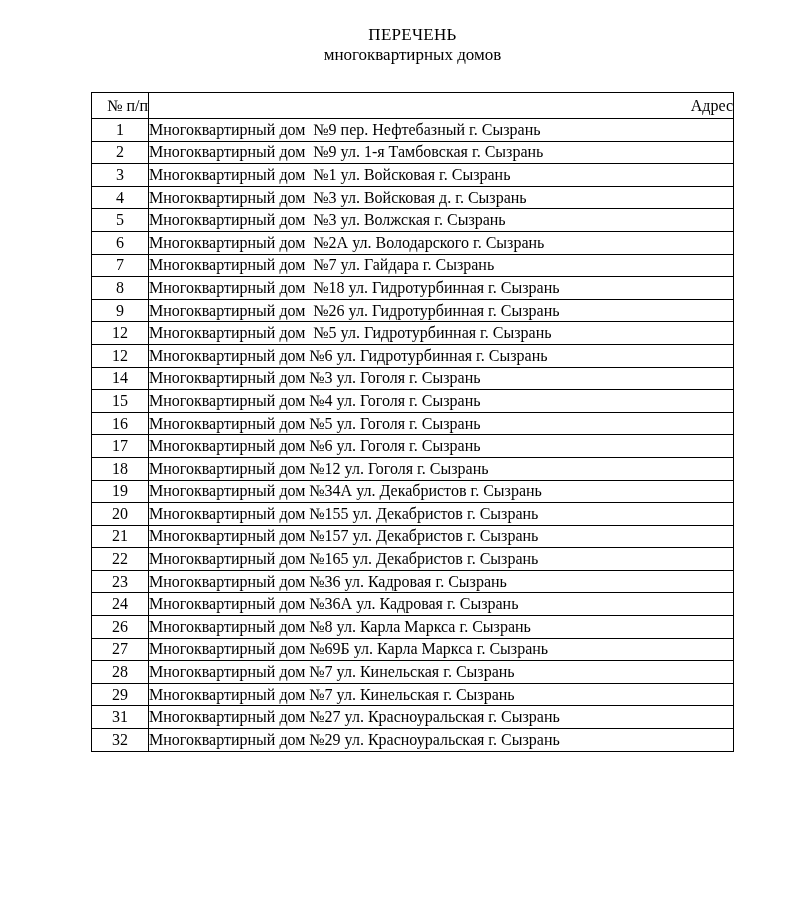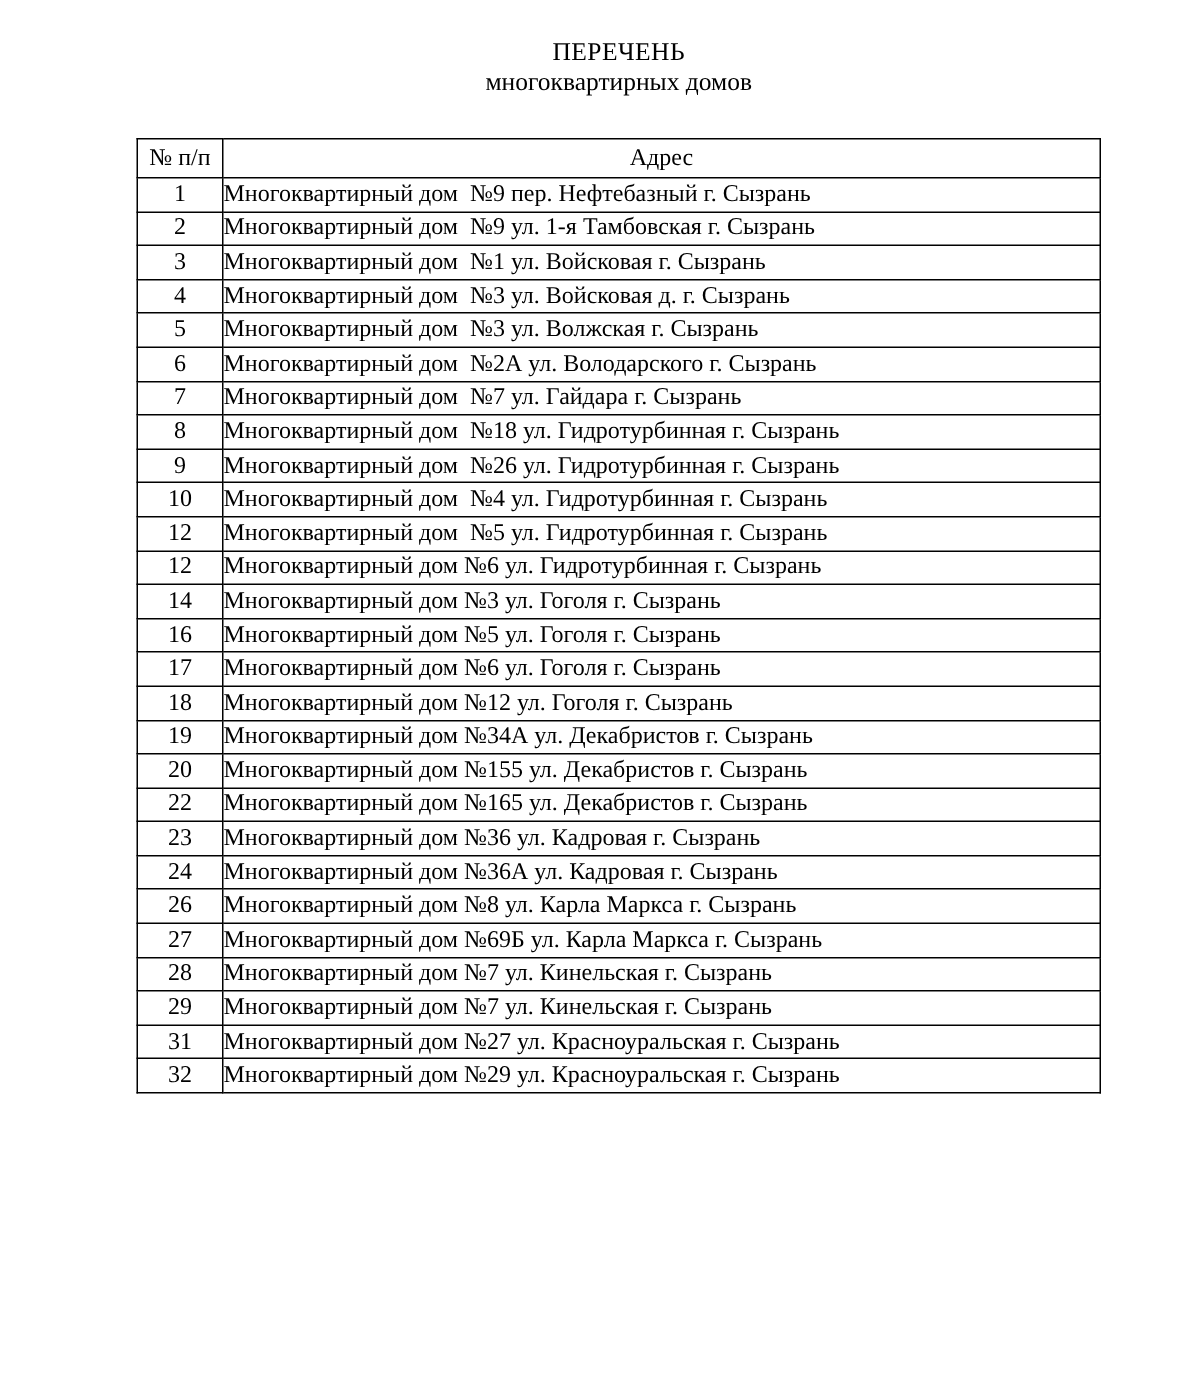--- a/index.html
+++ b/index.html
@@ -41,21 +41,21 @@
   table.list th, table.list td {
     border: 1px solid #000000;
     font-weight: normal;
     font-size: 16px;
     padding: 0;
     overflow: hidden;
   }
   col.c-num { width: 57px; }
   th.h-num, th.h-addr {
     height: 25px;
-    text-align: center;
+    text-align: right;
     vertical-align: middle;
   }
   td.num {
     height: 21.6px;
     text-align: center;
     vertical-align: middle;
   }
   td.addr {
     padding-left: 9px;
     vertical-align: middle;
@@ -114,56 +114,60 @@
         </tr>
         <tr>
           <td class="num">8</td>
           <td class="addr">Многоквартирный дом  №18 ул. Гидротурбинная г. Сызрань</td>
         </tr>
         <tr>
           <td class="num">9</td>
           <td class="addr">Многоквартирный дом  №26 ул. Гидротурбинная г. Сызрань</td>
         </tr>
         <tr>
-          <td class="num">10</td>
-          <td class="addr">Многоквартирный дом  №4 ул. Гидротурбинная г. Сызрань</td>
-        </tr>
-        <tr>
           <td class="num">12</td>
           <td class="addr">Многоквартирный дом  №5 ул. Гидротурбинная г. Сызрань</td>
         </tr>
         <tr>
           <td class="num">12</td>
           <td class="addr">Многоквартирный дом №6 ул. Гидротурбинная г. Сызрань</td>
         </tr>
         <tr>
           <td class="num">14</td>
           <td class="addr">Многоквартирный дом №3 ул. Гоголя г. Сызрань</td>
         </tr>
         <tr>
+          <td class="num">15</td>
+          <td class="addr">Многоквартирный дом №4 ул. Гоголя г. Сызрань</td>
+        </tr>
+        <tr>
           <td class="num">16</td>
           <td class="addr">Многоквартирный дом №5 ул. Гоголя г. Сызрань</td>
         </tr>
         <tr>
           <td class="num">17</td>
           <td class="addr">Многоквартирный дом №6 ул. Гоголя г. Сызрань</td>
         </tr>
         <tr>
           <td class="num">18</td>
           <td class="addr">Многоквартирный дом №12 ул. Гоголя г. Сызрань</td>
         </tr>
         <tr>
           <td class="num">19</td>
           <td class="addr">Многоквартирный дом №34А ул. Декабристов г. Сызрань</td>
         </tr>
         <tr>
           <td class="num">20</td>
           <td class="addr">Многоквартирный дом №155 ул. Декабристов г. Сызрань</td>
         </tr>
         <tr>
+          <td class="num">21</td>
+          <td class="addr">Многоквартирный дом №157 ул. Декабристов г. Сызрань</td>
+        </tr>
+        <tr>
           <td class="num">22</td>
           <td class="addr">Многоквартирный дом №165 ул. Декабристов г. Сызрань</td>
         </tr>
         <tr>
           <td class="num">23</td>
           <td class="addr">Многоквартирный дом №36 ул. Кадровая г. Сызрань</td>
         </tr>
         <tr>
           <td class="num">24</td>
           <td class="addr">Многоквартирный дом №36А ул. Кадровая г. Сызрань</td>

